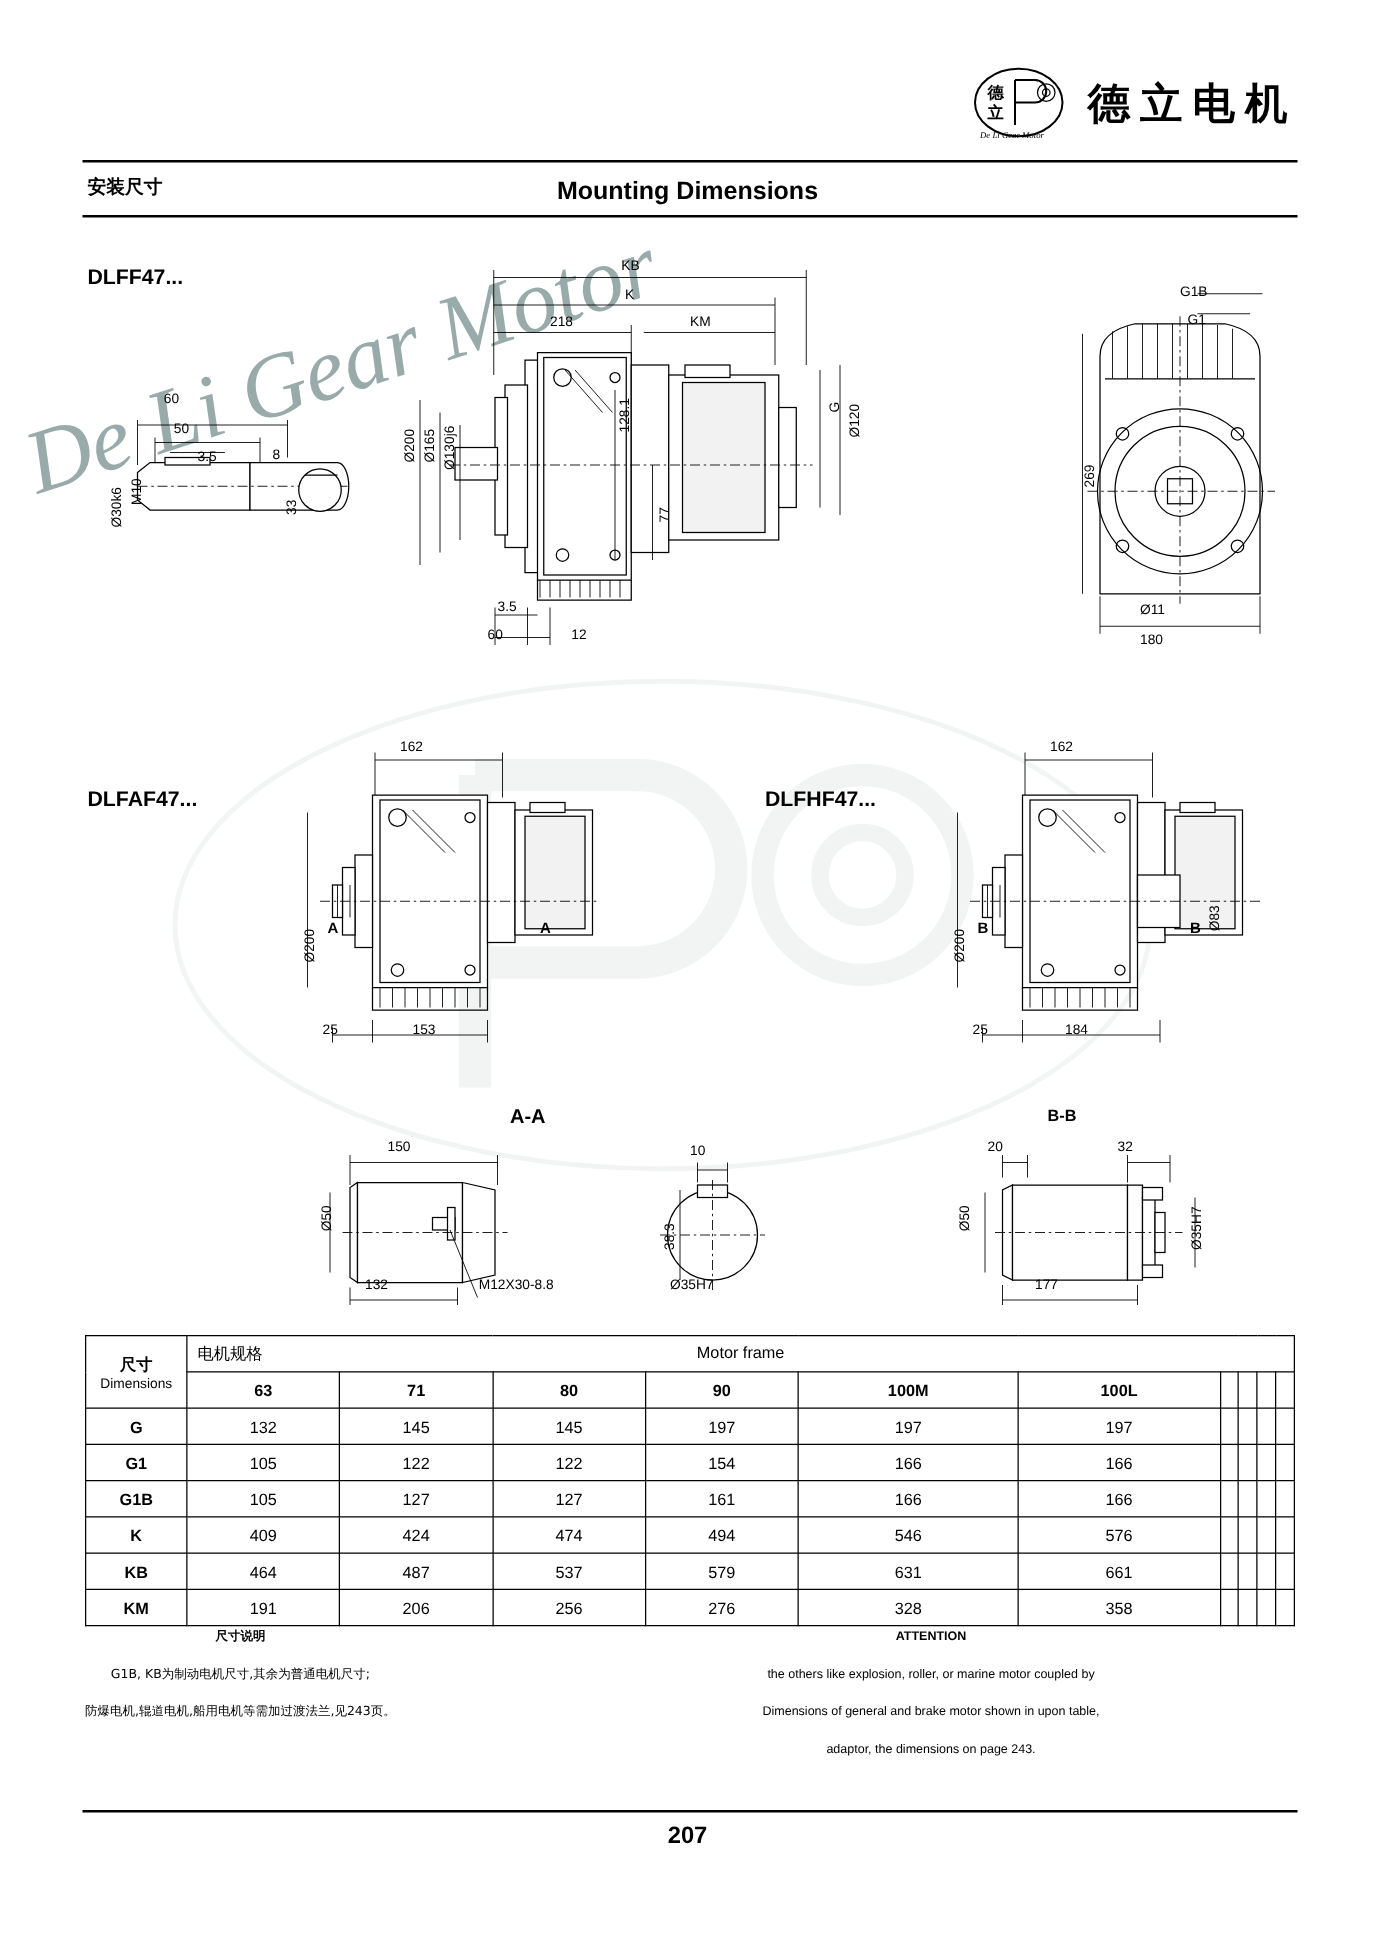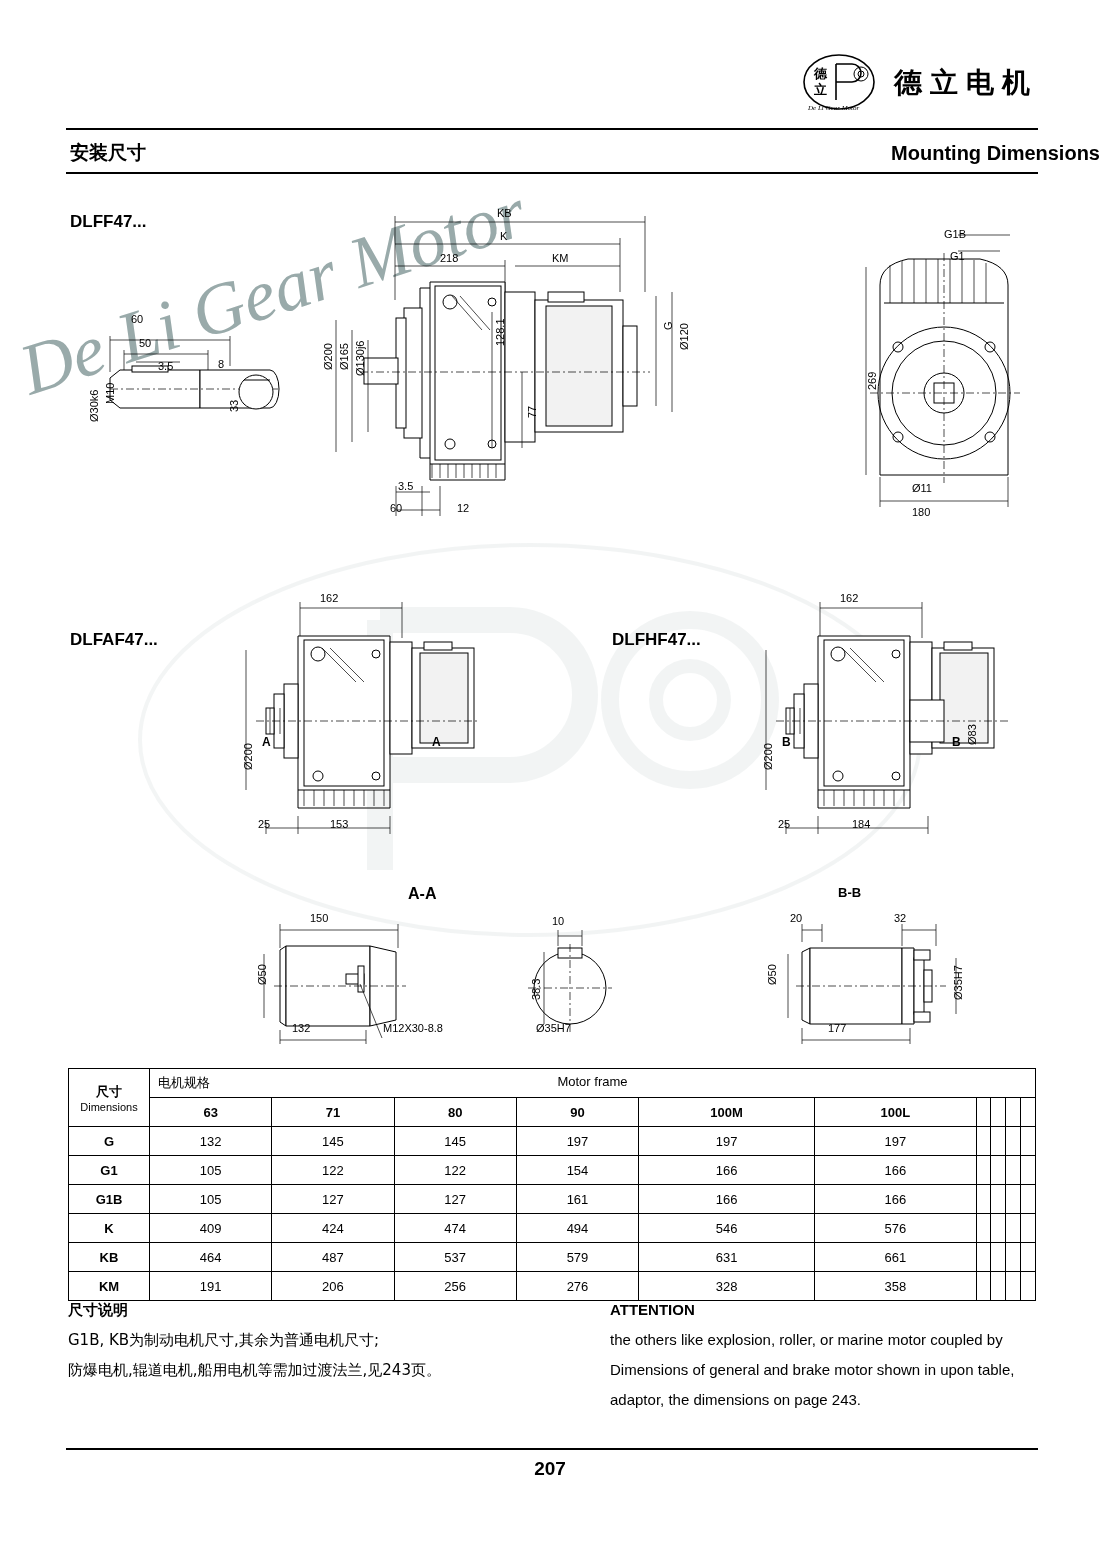--- a/index.html
+++ b/index.html
@@ -6,24 +6,24 @@
   body{
     width:1100px;height:1555px;background:#fff;
     font-family:"Liberation Sans", sans-serif;color:#000;
     position:relative;overflow:hidden;
   }
   .page{position:absolute;inset:0;}
 
   
   .logo-wrap{position:absolute;right:62px;top:52px;display:flex;align-items:center;gap:18px;}
   .logo-mark{width:74px;height:62px;position:relative;}
-  .logo-text{font-family:"DejaVu Sans", sans-serif;font-size:28px;font-weight:bold;letter-spacing:8px;}
+  .logo-text{font-family:"DejaVu Sans", sans-serif;font-size:34px;font-weight:bold;letter-spacing:8px;}
   .hdr-rule{position:absolute;left:66px;right:62px;top:128px;border-top:2px solid #000;}
-  .hdr-cn{position:absolute;left:70px;top:140px;font-size:19px;font-weight:bold;font-family:"DejaVu Sans",sans-serif;}
-  .hdr-en{position:absolute;left:0;right:0;top:142px;text-align:right;font-size:20px;font-weight:bold;}
+  .hdr-cn{position:absolute;left:70px;top:140px;font-size:15px;font-weight:bold;font-family:"DejaVu Sans",sans-serif;}
+  .hdr-en{position:absolute;left:0;right:0;top:142px;text-align:center;font-size:20px;font-weight:bold;}
   .hdr-rule2{position:absolute;left:66px;right:62px;top:172px;border-top:2px solid #000;}
 
   
   .wm{position:absolute;left:130px;top:540px;width:800px;height:420px;opacity:.12;pointer-events:none;}
   .wm-txt{position:absolute;left:10px;top:250px;font-family:"Liberation Serif", serif;font-style:italic;
           font-size:72px;color:#9aa;transform:rotate(-18deg);white-space:nowrap;}
 
   
   .mdl{position:absolute;font-size:17px;font-weight:bold;}
 
@@ -42,21 +42,21 @@
   .fillg{fill:#f2f2f2;stroke:#000;stroke-width:1;}
 
   
   table.dimtable{position:absolute;left:68px;top:1068px;width:968px;border-collapse:collapse;}
   table.dimtable td,table.dimtable th{border:1px solid #000;text-align:center;font-size:13px;height:26px;font-weight:bold;}
   table.dimtable td.lead{width:78px;}
   table.dimtable td.plain{font-weight:normal;}
   .th-sub{font-size:11px;font-weight:normal;}
 
   
-  .notes{position:absolute;top:1295px;font-size:15px;line-height:30px;}
+  .notes{position:absolute;top:1295px;font-size:10px;line-height:30px;text-align:center;}
   .notes.cn{left:68px;font-family:"DejaVu Sans",sans-serif;}
   .notes.en{left:610px;}
   .notes .hd{font-weight:bold;}
 
   .footer-rule{position:absolute;left:66px;right:62px;top:1448px;border-top:2px solid #000;}
   .pageno{position:absolute;left:0;right:0;top:1458px;text-align:center;font-size:19px;font-weight:bold;}
 </style>
 </head>
 <body>
 

